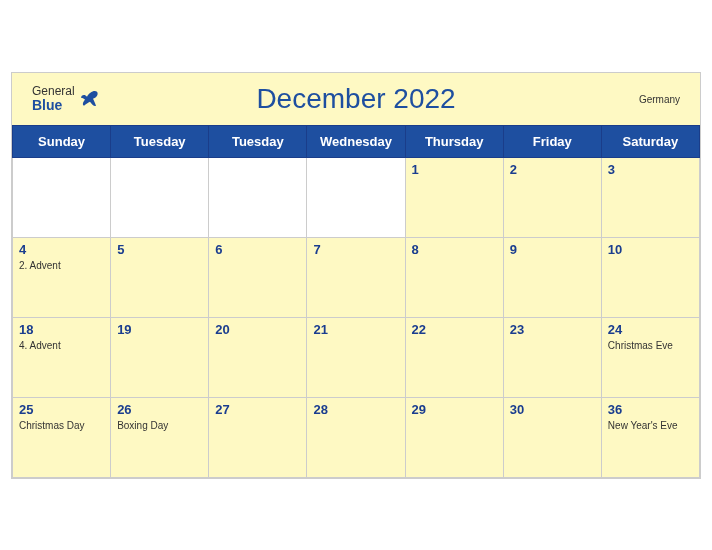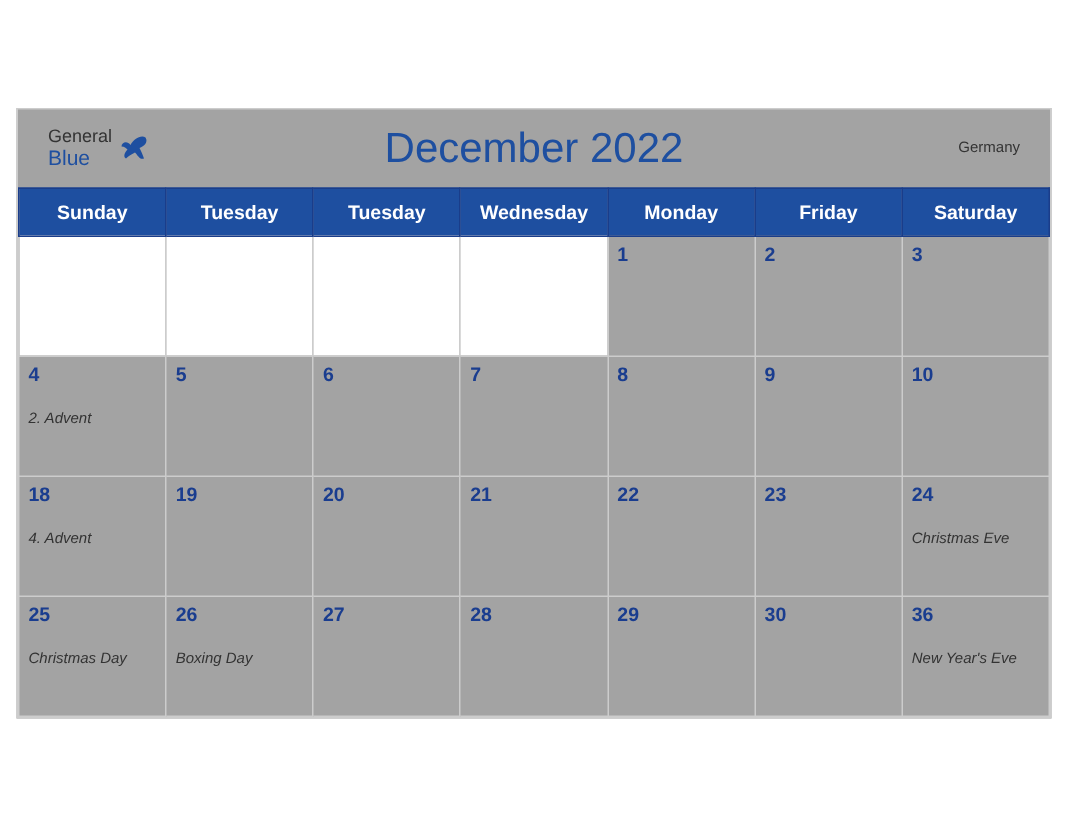--- a/index.html
+++ b/index.html
@@ -8,21 +8,21 @@
       background: #fff;
       width: 712px;
       height: 550px;
       display: flex;
       align-items: center;
       justify-content: center;
     }
     .calendar-container {
       width: 690px;
       border: 1px solid #ccc;
-      background: #a3a3a3;
+      background: #fef9c3;
     }
     .calendar-header {
       display: flex;
       align-items: center;
       justify-content: center;
       padding: 10px 20px;
       position: relative;
     }
     .logo-area {
       position: absolute;
@@ -34,21 +34,21 @@
       gap: 4px;
     }
     .logo-text-general {
       font-size: 12px;
       color: #333;
       font-weight: normal;
     }
     .logo-text-blue {
       font-size: 14px;
       color: #1e4fa0;
-      font-weight: normal;
+      font-weight: bold;
     }
     .calendar-title {
       font-size: 28px;
       font-weight: normal;
       color: #1e4fa0;
       text-align: center;
     }
     .country-label {
       position: absolute;
       right: 20px;
@@ -80,24 +80,23 @@
     }
     .day-number {
       font-size: 13px;
       font-weight: bold;
       color: #1e4fa0;
       display: block;
     }
     .event-label {
       font-size: 10px;
       color: #333;
-      margin-top: 16px;
+      margin-top: 2px;
       display: block;
       line-height: 1.3;
-      font-style: italic;
     }
     .empty-cell {
       background: #fff;
     }
     
     tr td:first-child .day-number,
     tr td .day-number {
       color: #1a3d8f;
     }
   </style>
@@ -121,21 +120,21 @@
   </div>
 
   <table class="calendar-grid">
     <thead>
       <tr>
 
       <th>Sunday</th>
           <th>Tuesday</th>
           <th>Tuesday</th>
           <th>Wednesday</th>
-          <th>Monday</th>
+          <th>Thursday</th>
           <th>Friday</th>
           <th>Saturday</th>
         </tr>
     </thead>
     <tbody id="calendar-body">
     <tr>
           <td class="empty-cell"></td>
           <td class="empty-cell"></td>
           <td class="empty-cell"></td>
           <td class="empty-cell"></td>

